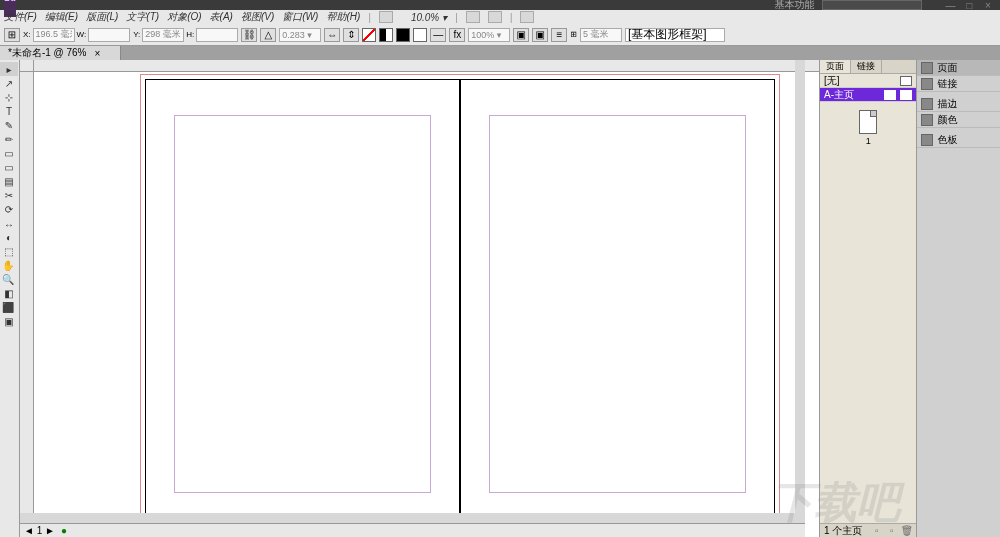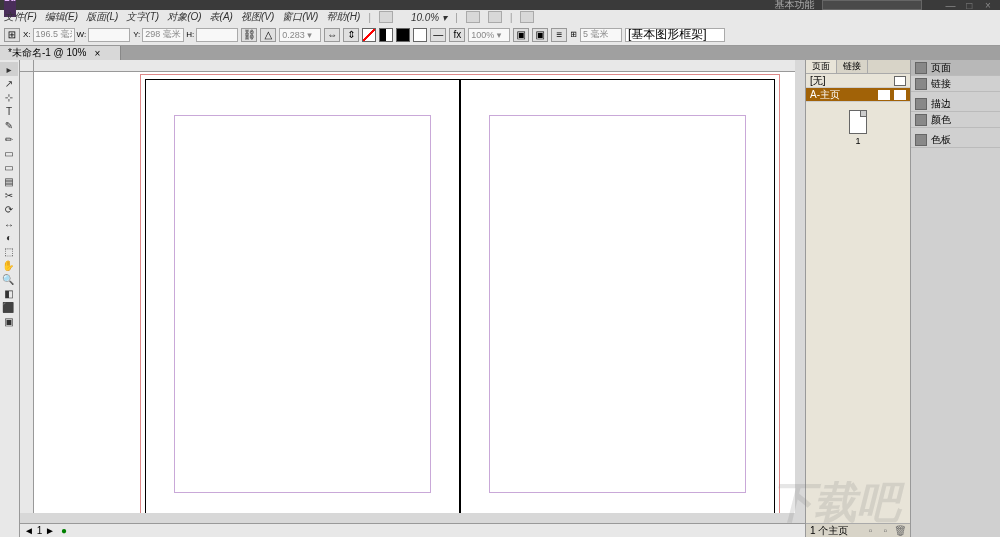--- a/index.html
+++ b/index.html
@@ -42,28 +42,28 @@
 .rulers-h { position: absolute; top: 0; left: 14px; right: 0; height: 12px; background: #e8e8e8; border-bottom: 1px solid #999; }
 .rulers-v { position: absolute; top: 12px; left: 0; width: 14px; bottom: 0; background: #e8e8e8; border-right: 1px solid #999; }
 .ruler-corner { position: absolute; top: 0; left: 0; width: 14px; height: 12px; background: #e8e8e8; border-right: 1px solid #999; border-bottom: 1px solid #999; }
 .spread { position: absolute; top: 14px; left: 120px; width: 640px; height: 460px; }
 .bleed { position: absolute; top: 0; left: 0; right: 0; bottom: 0; border: 1px solid #d88; }
 .page { position: absolute; top: 5px; width: 315px; height: 450px; background: #fff; border: 1px solid #000; }
 .page.left { left: 5px; }
 .page.right { left: 320px; }
 .margin { position: absolute; top: 35px; left: 28px; right: 28px; bottom: 35px; border: 1px solid #c9a8d8; }
 
-.right-panels { width: 195px; display: flex; justify-content: space-between; }
+.right-panels { width: 181px; display: flex; justify-content: space-between; }
 .panel-main { width: 105px; background: #e8e4d8; border-left: 1px solid #999; display: flex; flex-direction: column; }
 .panel-tabs { height: 14px; background: #d8d4c8; display: flex; border-bottom: 1px solid #aaa; }
 .panel-tab { padding: 0 6px; font-size: 9px; display: flex; align-items: center; border-right: 1px solid #aaa; }
 .panel-tab.active { background: #e8e4d8; }
 .master-row { height: 14px; display: flex; align-items: center; padding: 0 4px; gap: 4px; font-size: 9px; border-bottom: 1px solid #ccc; }
 .master-row .thumb { width: 12px; height: 10px; border: 1px solid #666; background: #fff; }
-.master-row.sel { background: #a16207; color: #fff; }
+.master-row.sel { background: #6d28d9; color: #fff; }
 .master-row.sel .thumb { border-color: #fff; }
 .page-thumbs { flex: 1; padding: 8px; display: flex; flex-direction: column; align-items: center; }
 .page-thumb { width: 18px; height: 24px; border: 1px solid #666; background: #fff; position: relative; }
 .page-thumb::after { content: ''; position: absolute; top: 0; right: 0; width: 5px; height: 5px; background: #ccc; border-left: 1px solid #666; border-bottom: 1px solid #666; }
 .page-num { font-size: 9px; margin-top: 2px; }
 .panel-status { height: 14px; background: #d8d4c8; border-top: 1px solid #aaa; display: flex; align-items: center; padding: 0 4px; font-size: 9px; justify-content: space-between; }
 .panel-status .btns span { width: 12px; display: inline-block; text-align: center; color: #666; }
 
 .panel-side { width: 90px; background: #d0d0d0; border-left: 1px solid #999; }
 .side-item { height: 16px; display: flex; align-items: center; padding: 0 4px; gap: 4px; font-size: 9px; border-bottom: 1px solid #bbb; cursor: pointer; }
@@ -140,21 +140,21 @@
   <span class="ctrl-btn">▣</span>
   <span class="ctrl-btn">▣</span>
   <span class="ctrl-btn">≡</span>
   <span style="font-size:8px">⊞</span>
     <input class="ctrl-input" value="5 毫米" style="">
   <input class="dropdown-lg" value="[基本图形框架]" style="">
 </div>
 
 <div class="tab-bar">
   <div class="doc-tab">
-      <span>*未命名-1 @ 10%</span>
+      <span>*未命名-1 @ 76%</span>
       <span style="margin-left:8px">×</span>
     </div>
 </div>
 
 <div class="main-area">
   <div class="toolbox">
     <div class="tool sel">▸</div>
     <div class="tool">↗</div>
     <div class="tool">⊹</div>
     <div class="tool">T</div>

